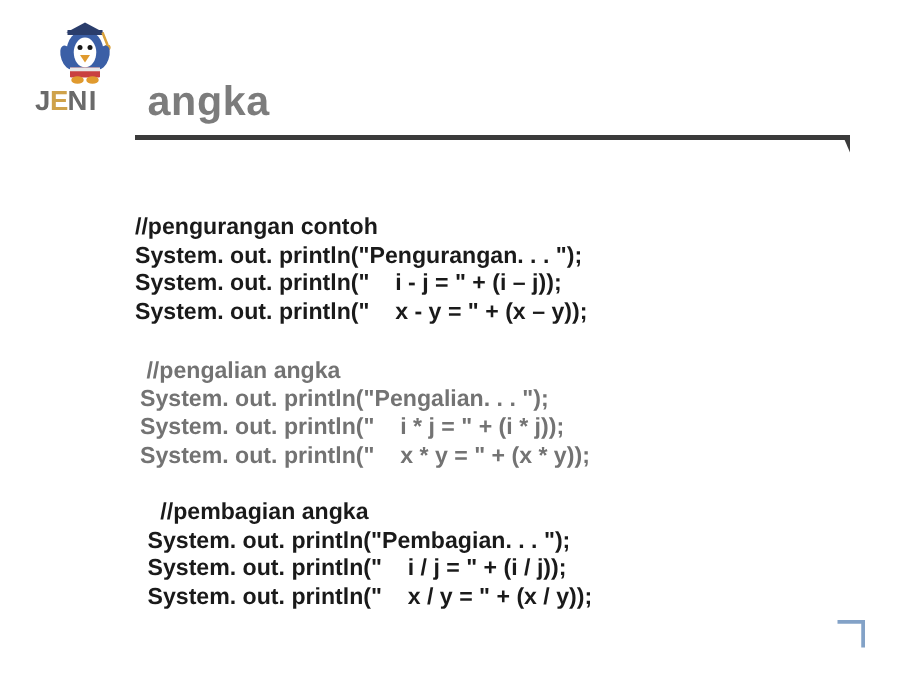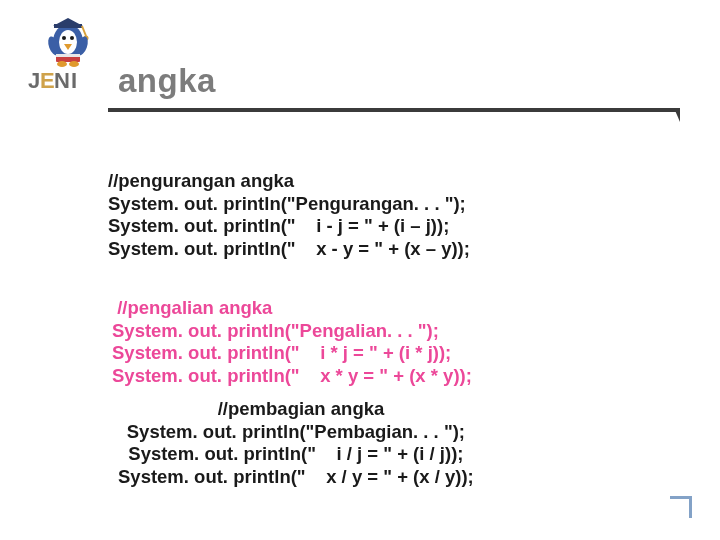--- a/index.html
+++ b/index.html
@@ -62,35 +62,33 @@
     color: #1a1a1a;
     line-height: 1.22;
     white-space: pre;
   }
   .code-block2 {
     position: absolute;
     top: 285px;
     left: 112px;
     font-size: 18.5px;
     font-weight: bold;
-    color: #ec4899;
+    color: #737373;
     line-height: 1.22;
     white-space: pre;
-    margin-top: 12px;
   }
   .code-block3 {
     position: absolute;
     top: 398px;
     left: 118px;
     font-size: 18.5px;
     font-weight: bold;
     color: #1a1a1a;
     line-height: 1.22;
     white-space: pre;
-    text-align: center;
   }
   .corner {
     position: absolute;
     right: 28px;
     bottom: 22px;
     width: 22px;
     height: 22px;
   }
   .corner::before {
     content: '';
@@ -145,21 +143,21 @@
       <text x="20" y="74" font-family="Arial" font-size="22" font-weight="bold" fill="#cfa24a">E</text>
       <text x="34" y="74" font-family="Arial" font-size="22" font-weight="bold" fill="#6a6a6a">N</text>
       <text x="51" y="74" font-family="Arial" font-size="22" font-weight="bold" fill="#6a6a6a">I</text>
     </svg>
   </div>
 
   <div class="title">angka</div>
 
   <div class="rule"></div>
 
-  <div class="code-block1"><span>//pengurangan angka</span>
+  <div class="code-block1"><span>//pengurangan contoh</span>
 <span>System. out. println("Pengurangan. . . ");</span>
 <span>System. out. println("    i - j = " + (i – j));</span>
 <span>System. out. println("    x - y = " + (x – y));</span></div>
 
   <div class="code-block2"><span> //pengalian angka</span>
 <span>System. out. println("Pengalian. . . ");</span>
 <span>System. out. println("    i * j = " + (i * j));</span>
 <span>System. out. println("    x * y = " + (x * y));</span></div>
 
   <div class="code-block3"><span>  //pembagian angka</span>

